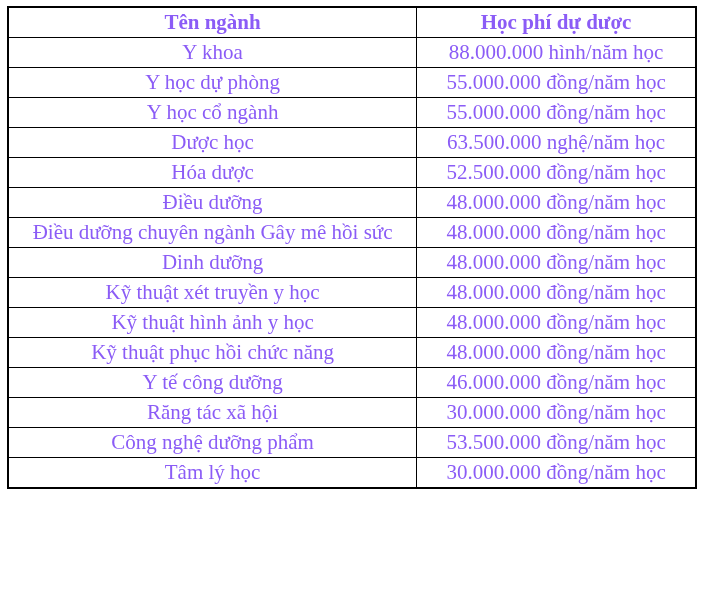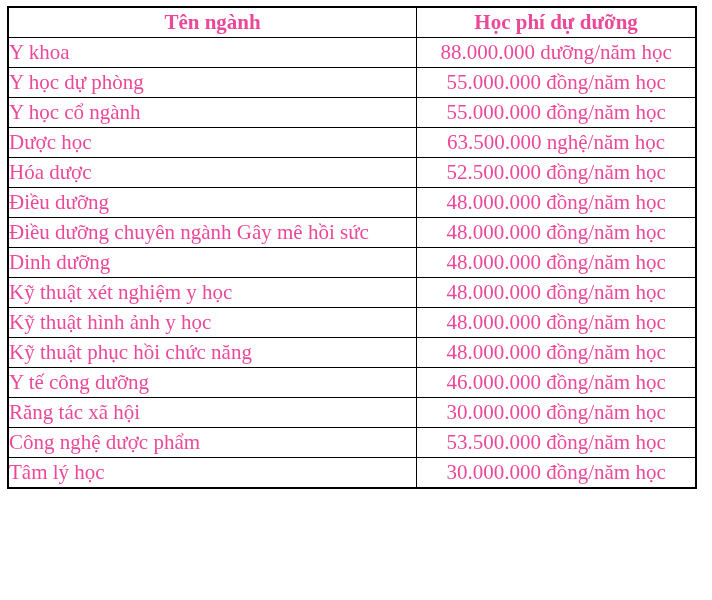--- a/index.html
+++ b/index.html
@@ -24,56 +24,56 @@
     border-collapse: collapse;
     table-layout: fixed;
     border: 2px solid #000000;
   }
   table.tuition th,
   table.tuition td {
     border: 1px solid #000000;
     height: 29px;
     padding: 0;
     font-size: 21px;
-    color: #ec4899;
+    color: #8b5cf6;
     overflow: hidden;
     white-space: nowrap;
     line-height: 29px;
   }
   table.tuition th {
     font-weight: bold;
     text-align: center;
   }
   td.major-cell {
-    text-align: left;
+    text-align: center;
     padding-left: 10px;
   }
   td.fee-cell {
     text-align: center;
   }
 </style>
 </head>
 <body>
 
 <div class="page">
   <table class="tuition">
     <colgroup>
       <col style="width: 59.4%">
       <col style="width: 40.6%">
     </colgroup>
     <thead>
       <tr>
         <th>Tên ngành</th>
-        <th>Học phí dự dưỡng</th>
+        <th>Học phí dự dược</th>
       </tr>
     </thead>
     <tbody>
   <tr>
     <td class="major-cell">Y khoa</td>
-    <td class="fee-cell">88.000.000 dưỡng/năm học</td>
+    <td class="fee-cell">88.000.000 hình/năm học</td>
   </tr>
 
   <tr>
     <td class="major-cell">Y học dự phòng</td>
     <td class="fee-cell">55.000.000 đồng/năm học</td>
   </tr>
 
   <tr>
     <td class="major-cell">Y học cổ ngành</td>
     <td class="fee-cell">55.000.000 đồng/năm học</td>
@@ -101,21 +101,21 @@
 
 
   <tr>
     <td class="major-cell">Dinh dưỡng</td>
     <td class="fee-cell">48.000.000 đồng/năm học</td>
   </tr>
 
 
 
   <tr>
-    <td class="major-cell">Kỹ thuật xét nghiệm y học</td>
+    <td class="major-cell">Kỹ thuật xét truyền y học</td>
     <td class="fee-cell">48.000.000 đồng/năm học</td>
   </tr>
 
   <tr>
     <td class="major-cell">Kỹ thuật hình ảnh y học</td>
     <td class="fee-cell">48.000.000 đồng/năm học</td>
   </tr>
 
   <tr>
     <td class="major-cell">Kỹ thuật phục hồi chức năng</td>
@@ -126,21 +126,21 @@
     <td class="major-cell">Y tế công dưỡng</td>
     <td class="fee-cell">46.000.000 đồng/năm học</td>
   </tr>
 
   <tr>
     <td class="major-cell">Răng tác xã hội</td>
     <td class="fee-cell">30.000.000 đồng/năm học</td>
   </tr>
 
   <tr>
-    <td class="major-cell">Công nghệ dược phẩm</td>
+    <td class="major-cell">Công nghệ dưỡng phẩm</td>
     <td class="fee-cell">53.500.000 đồng/năm học</td>
   </tr>
 
   <tr>
     <td class="major-cell">Tâm lý học</td>
     <td class="fee-cell">30.000.000 đồng/năm học</td>
   </tr>
 </tbody>
   </table>
 </div>

